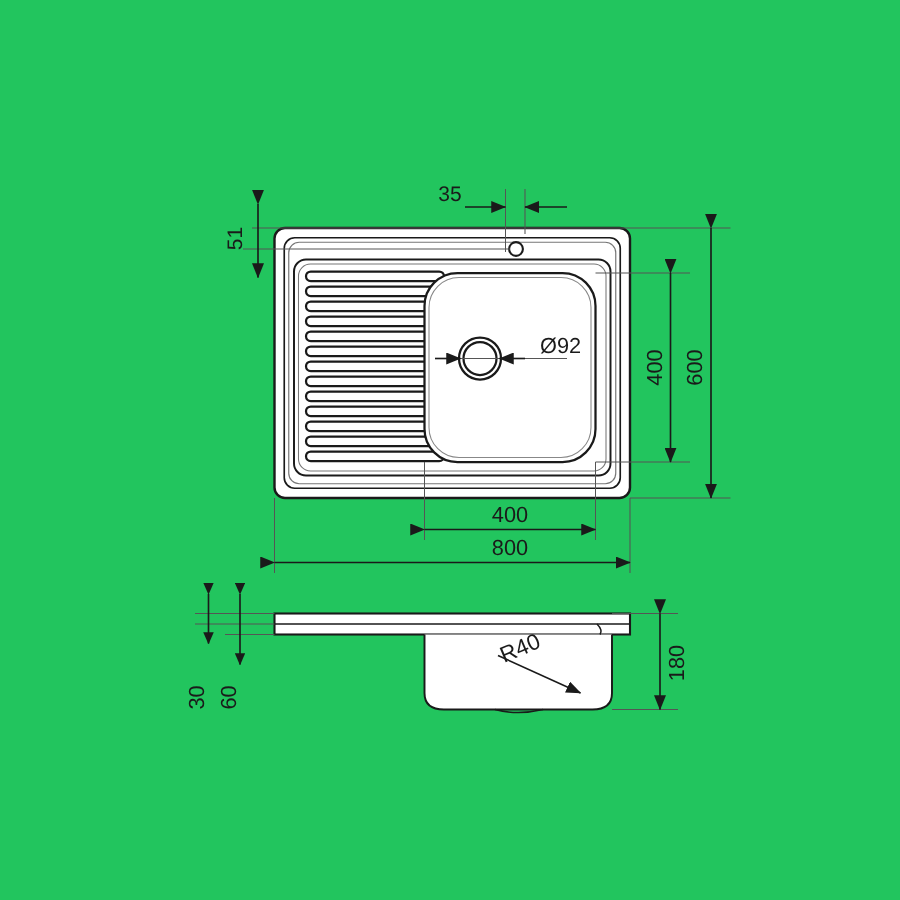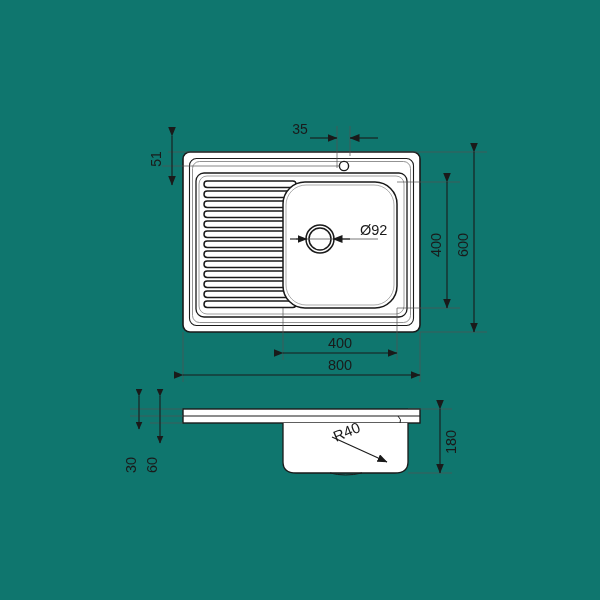--- a/index.html
+++ b/index.html
@@ -1,18 +1,18 @@
 <!DOCTYPE html>
 <html><head>
 <meta charset="utf-8">
 <style>
   html,body{margin:0;padding:0;background:#ffffff;}
   body{width:600px;height:600px;overflow:hidden;
        font-family:"Liberation Sans", sans-serif;}
-  #stage{position:relative;width:600px;height:600px;background:#0f766e;}
+  #stage{position:relative;width:600px;height:600px;background:#22c55e;}
   svg{display:block;}
   text{font-family:"Liberation Sans", sans-serif; fill:#1a1a1a;}
 </style>
 </head>
 <body>
 
 <div id="stage">
 <svg width="600" height="600" viewBox="0 0 600 600">
 
   <defs>

